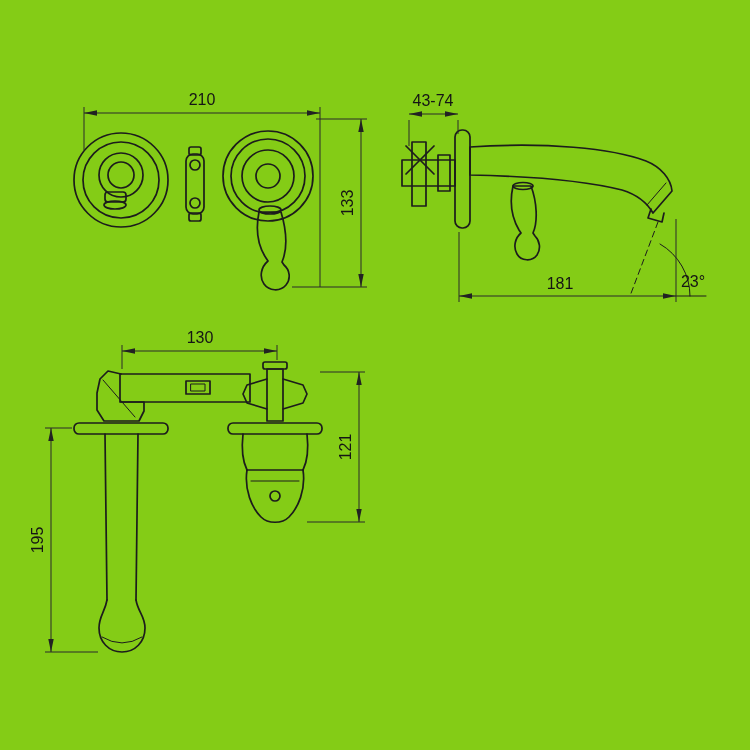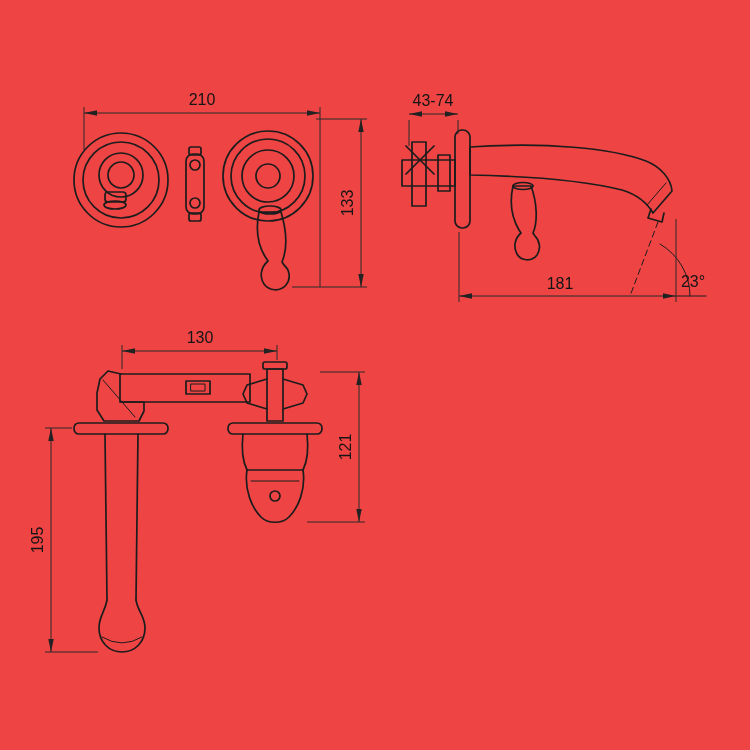--- a/index.html
+++ b/index.html
@@ -1,17 +1,17 @@
 <!DOCTYPE html>
 <html><head>
 <meta charset="utf-8">
 <style>
   html,body{margin:0;padding:0;background:#ffffff;}
   .canvas{
-    width:750px;height:750px;background:#ef4444;position:relative;
+    width:750px;height:750px;background:#84cc16;position:relative;
     font-family:"Liberation Sans",sans-serif;overflow:hidden;
   }
   svg{display:block;}
   .obj{fill:none;stroke:#1c1c1c;stroke-width:1.7;stroke-linejoin:round;stroke-linecap:round;}
   .thin{fill:none;stroke:#1c1c1c;stroke-width:1;stroke-linejoin:round;stroke-linecap:round;}
   .dimline{fill:none;stroke:#2a2a2a;stroke-width:1;}
   .dash{stroke-dasharray:6 4;}
   .dimtext{font-family:"Liberation Sans",sans-serif;font-size:16px;fill:#151515;text-anchor:middle;}
 </style>
 </head>

